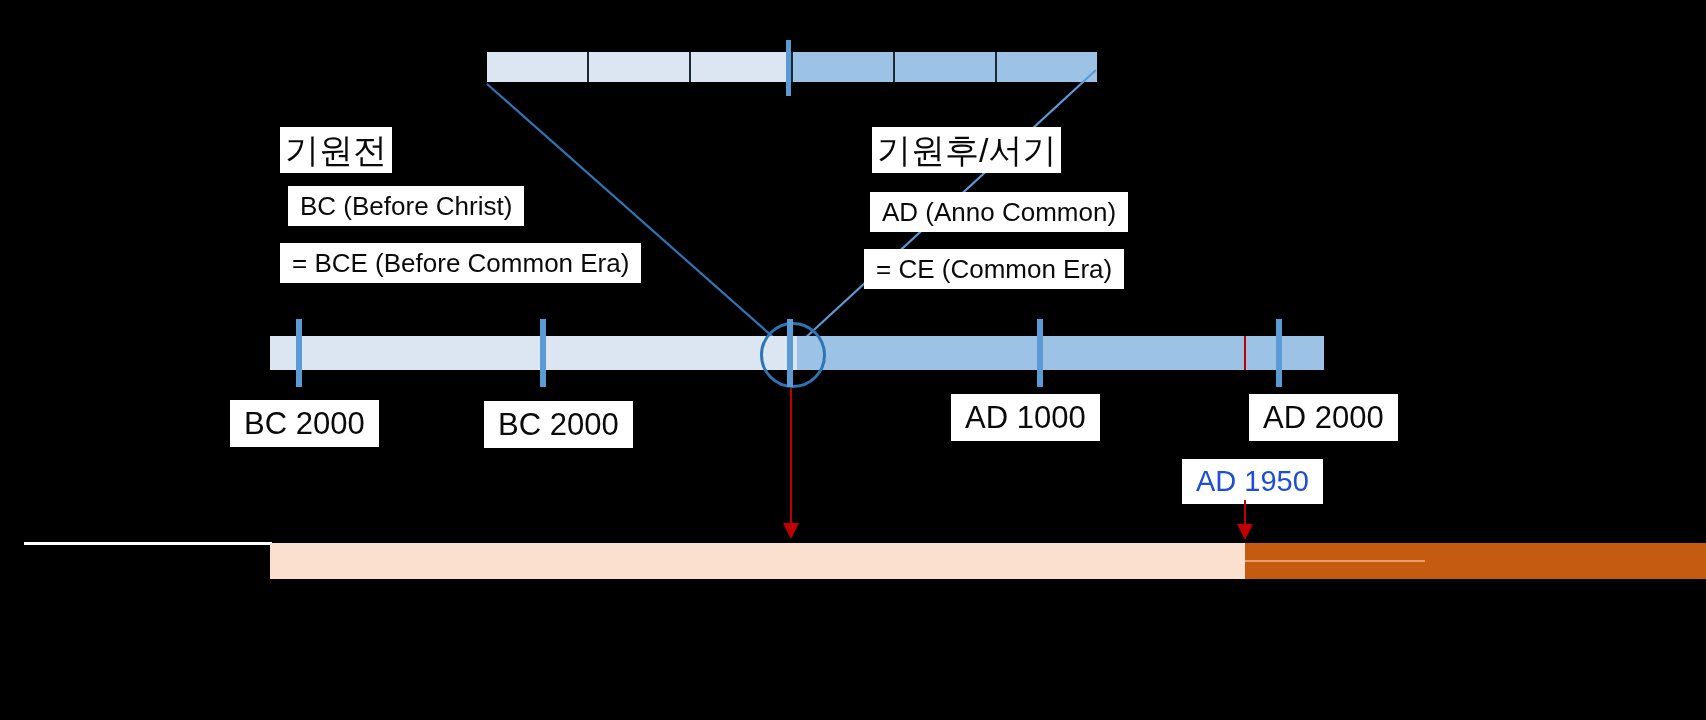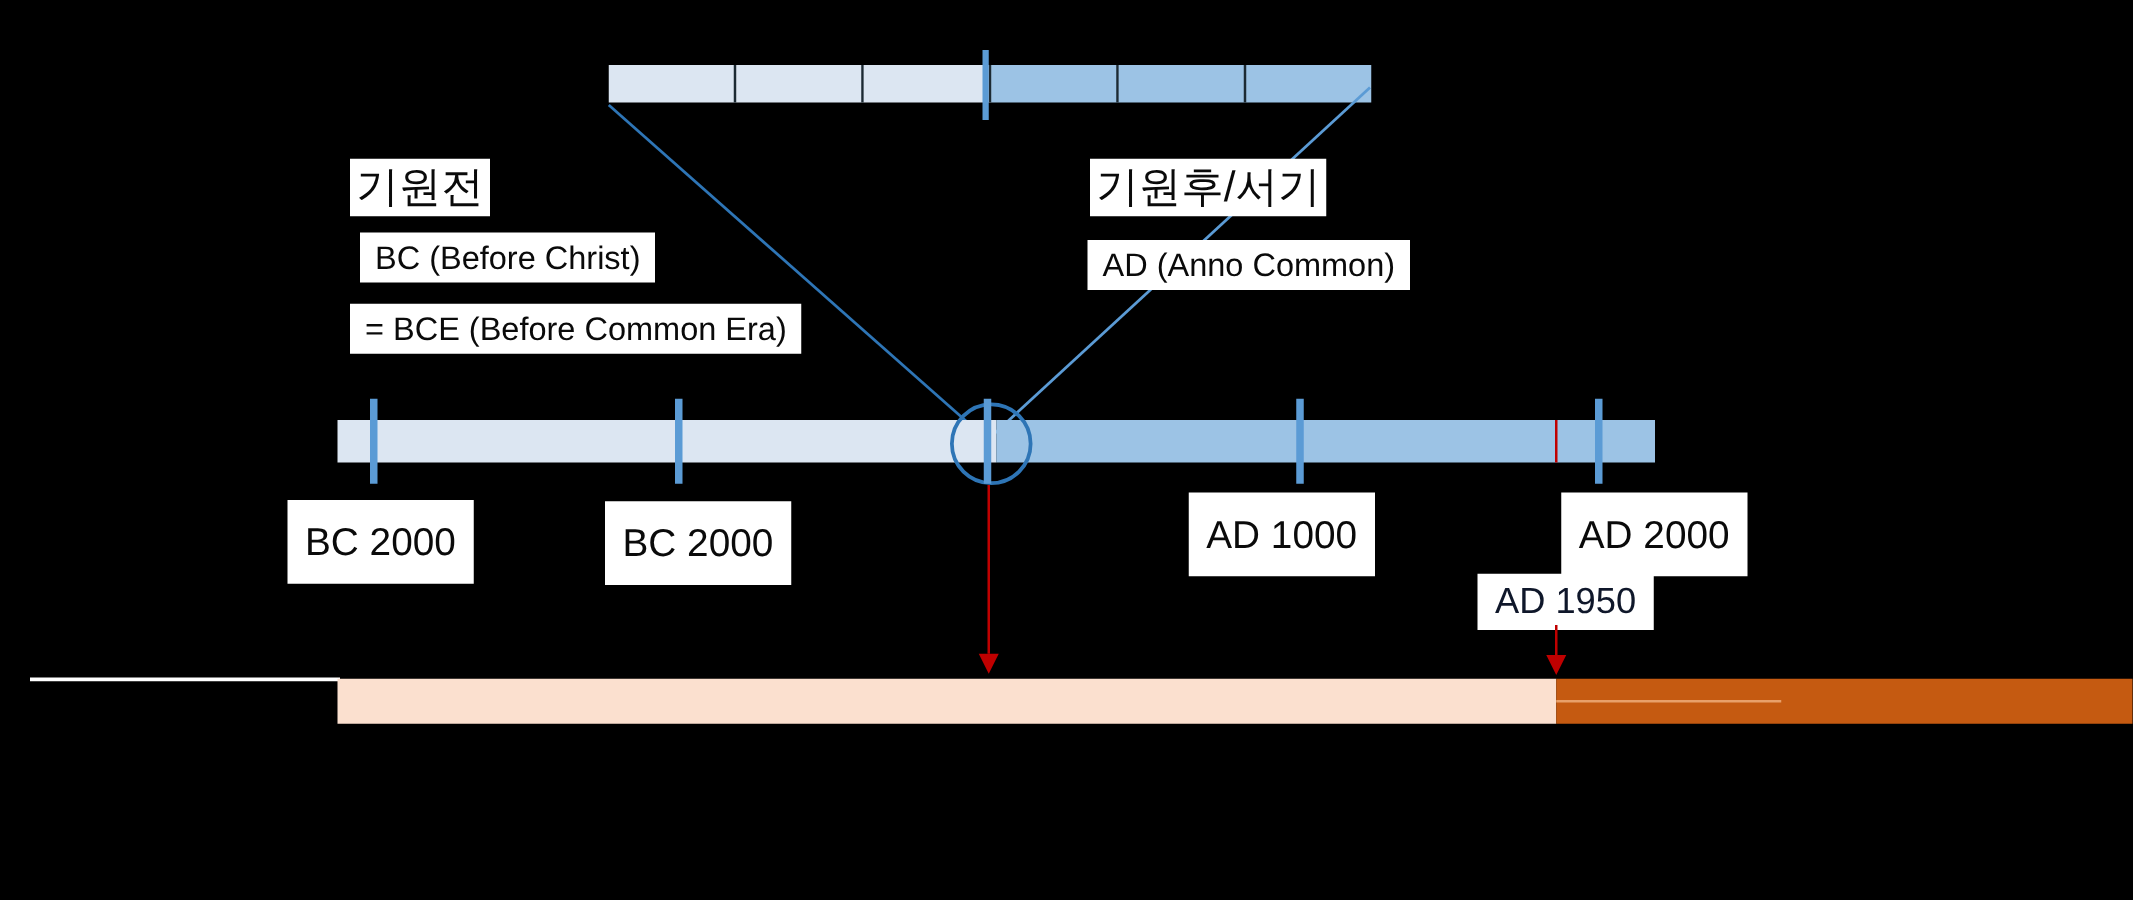--- a/index.html
+++ b/index.html
@@ -60,22 +60,22 @@
   
   .red-arrow-line{position:absolute;width:2px;background:#c00000;}
   .red-arrow-head{position:absolute;width:0;height:0;
                   border-left:8px solid transparent;
                   border-right:8px solid transparent;
                   border-top:16px solid #c00000;}
 
   
   .t-ko{font-size:34px;padding:6px 5px;}
   .t-en{font-size:26px;padding:7px 12px;}
-  .t-yr{font-size:31px;padding:18px 14px;}
-  .t-red{font-size:29px;padding:8px 14px;color:#0f172a;}
+  .t-yr{font-size:31px;padding:8px 14px;}
+  .t-red{font-size:29px;padding:8px 14px;color:#1d4ed8;}
 </style>
 </head>
 <body>
 
 <div class="stage">
 
   <div id="top-bar">
     <div class="seg light"></div>
     <div class="seg light"></div>
     <div class="seg light"></div>
@@ -89,20 +89,21 @@
     <line x1="487" y1="84" x2="790" y2="352" stroke="#2e75b6" stroke-width="2.2"></line>
     <line x1="1096" y1="70" x2="790" y2="352" stroke="#5b9bd5" stroke-width="2.2"></line>
   </svg>
 
   <div class="chip t-ko" style="left:280px;top:127px;">기원전</div>
   <div class="chip t-en" style="left:288px;top:186px;">BC (Before Christ)</div>
   <div class="chip t-ko" style="left:872px;top:127px;">기원후/서기</div>
 
   <div class="chip t-en" style="left:280px;top:243px;">= BCE (Before Common Era)</div>
   <div class="chip t-en" style="left:870px;top:192px;">AD (Anno Common)</div>
+  <div class="chip t-en" style="left:864px;top:249px;">= CE (Common Era)</div>
 
   <div id="main-bar">
     <div class="half bc-half"></div>
     <div class="half ad-half"></div>
   </div>
 
   <div class="tick" style="left:296px;"></div>
   <div class="tick" style="left:540px;"></div>
   <div class="tick" style="left:1037px;"></div>
   <div class="tick" style="left:1276px;"></div>

